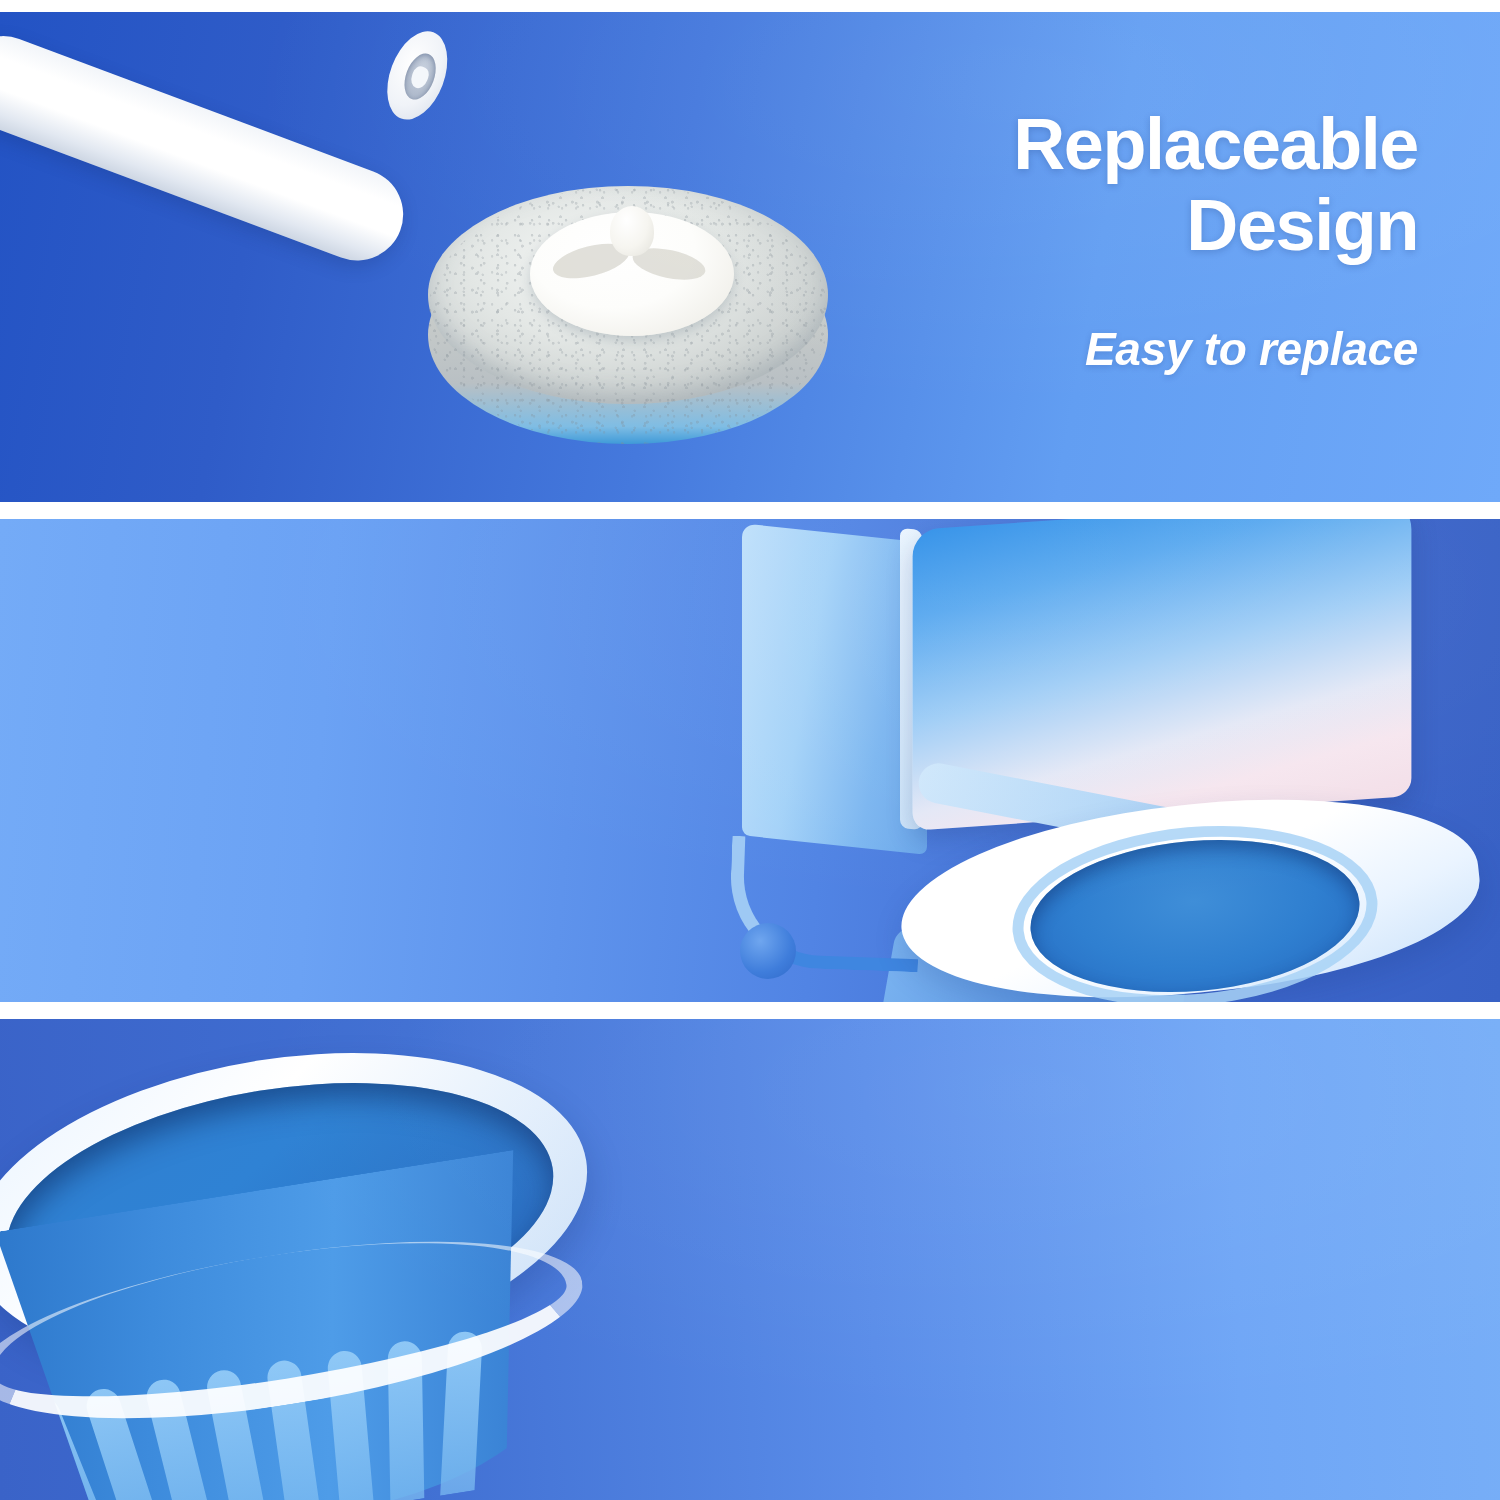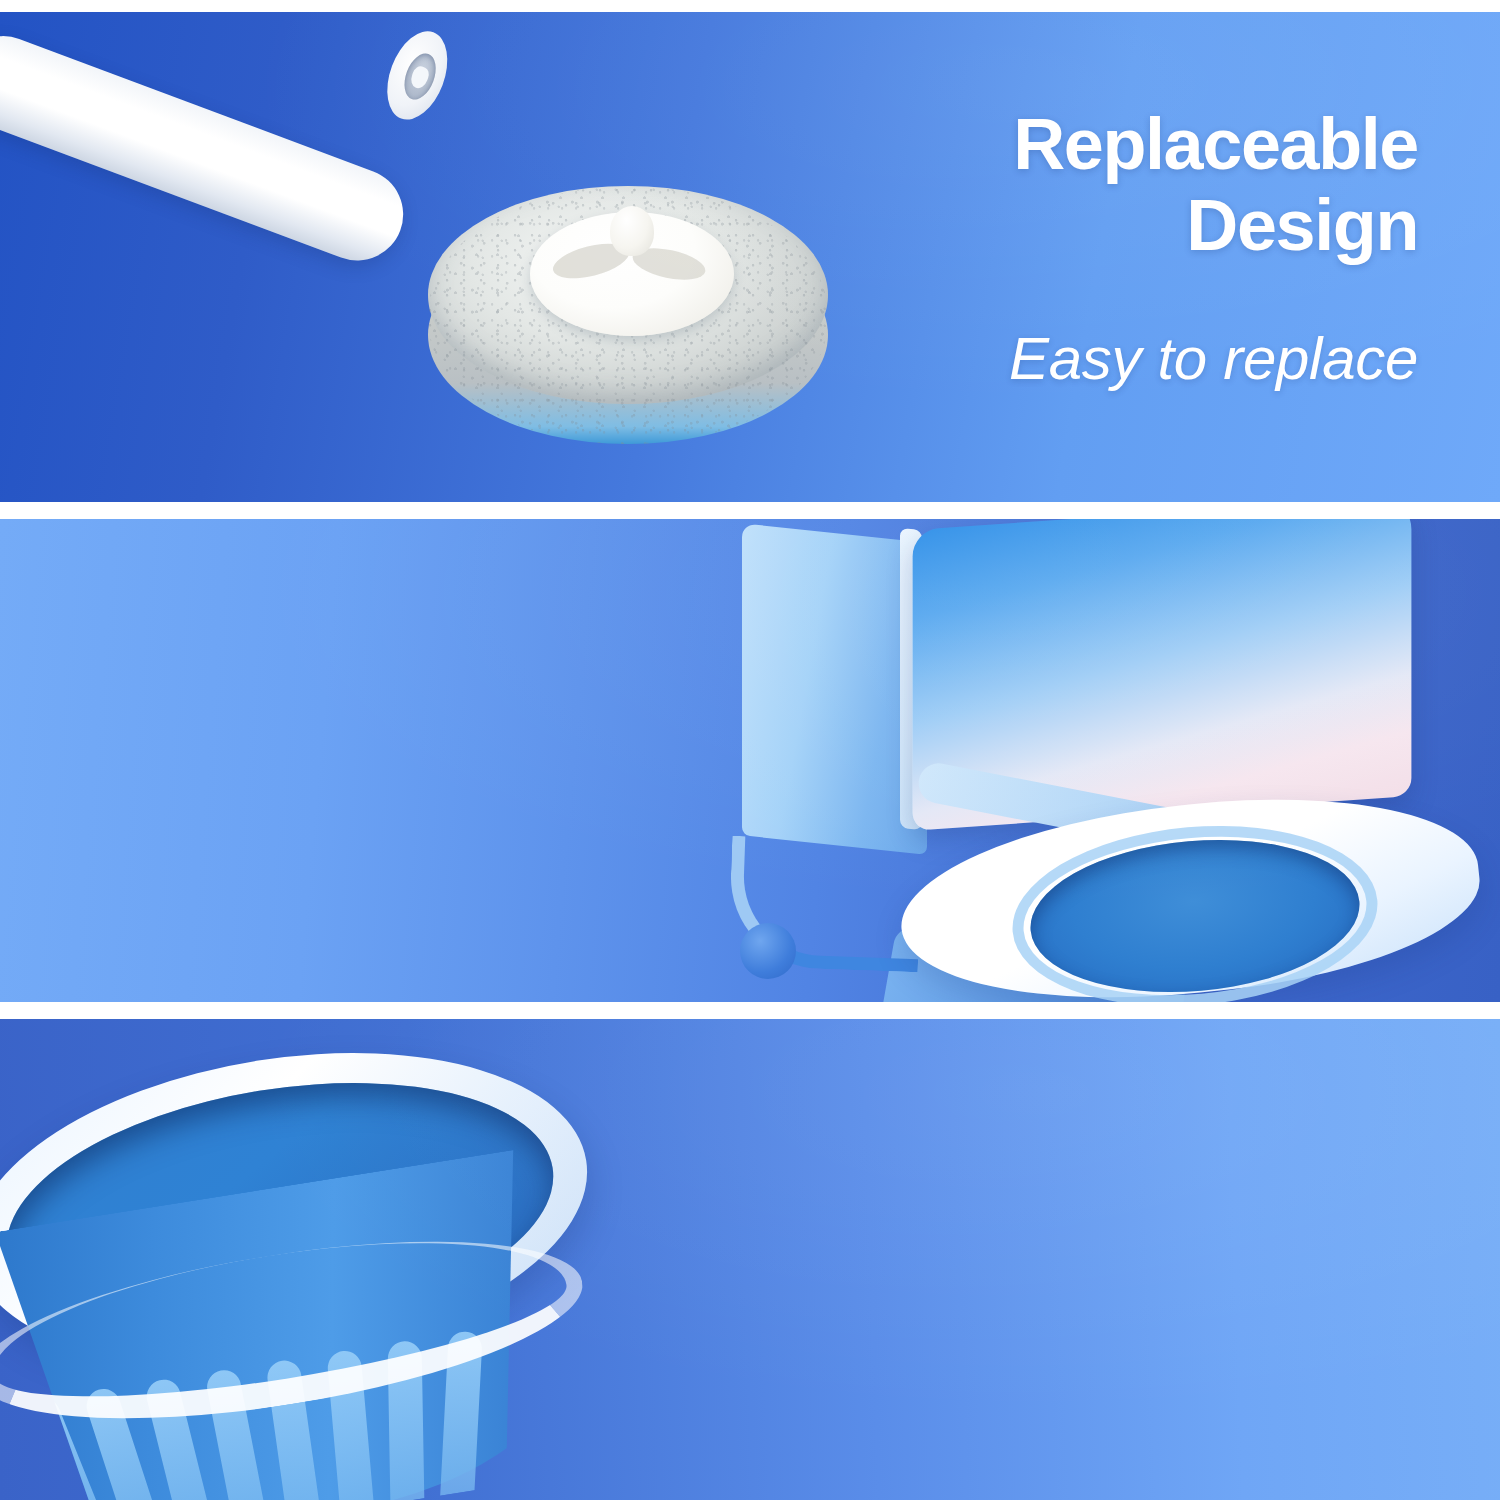--- a/index.html
+++ b/index.html
@@ -46,22 +46,22 @@
     font-weight: 700;
     font-size: 72px;
     line-height: 1.12;
     letter-spacing: -1.4px;
     text-shadow: 0 2px 7px rgba(20,45,110,0.22);
     white-space: pre-line;
   }
   .subline {
     color: #ffffff;
     font-style: italic;
-    font-weight: 400;
-    font-size: 60px;
+    font-weight: 700;
+    font-size: 46px;
     line-height: 1.25;
     letter-spacing: -0.3px;
     text-shadow: 0 2px 6px rgba(20,45,110,0.2);
     white-space: pre-line;
   }
 
   #text-1 { right: 82px; top: 92px; text-align: right; }
   #text-1 .subline { margin-top: 56px; }
 
   

